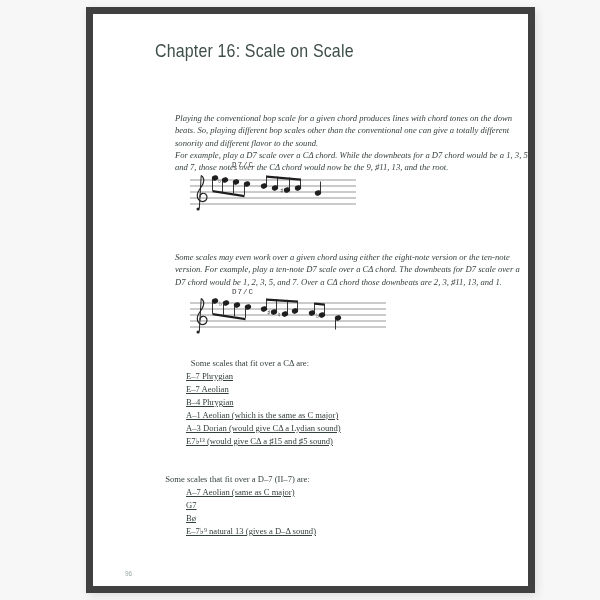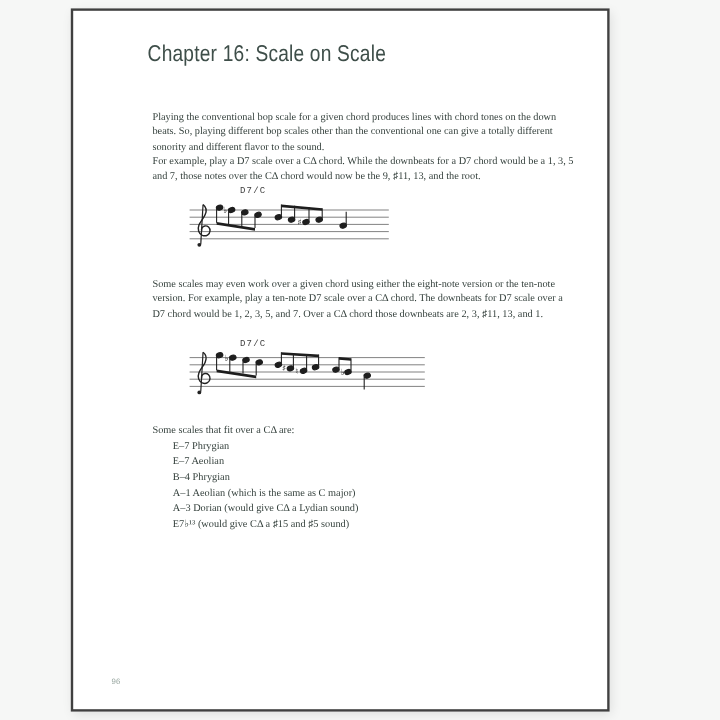--- a/index.html
+++ b/index.html
@@ -2,52 +2,52 @@
 <html><head>
 <meta charset="utf-8">
 <style>
   html,body{margin:0;padding:0;}
   .canvas{
     position:relative;width:600px;height:600px;
     background:#f6f7f6;overflow:hidden;
     font-family:"Liberation Serif", serif;
   }
   .page{
-    position:absolute;left:59px;top:7px;width:449px;height:586px;
-    background:#ffffff;border:2px solid #404040;box-sizing:border-box;
+    position:absolute;left:86px;top:7px;width:449px;height:586px;
+    background:#ffffff;border:7px solid #404040;box-sizing:border-box;
     box-shadow:2px 3px 9px rgba(0,0,0,0.10);
   }
   .title{
     position:absolute;left:62px;top:26px;margin:0;
     font-family:"Liberation Sans", sans-serif;font-weight:400;
     font-size:19px;color:#3e4e49;letter-spacing:0.2px;white-space:nowrap;
     transform:scaleX(0.84);transform-origin:left top;
   }
   .para{
-    position:absolute;left:66px;width:353px;margin:0;
-    font-size:8.6px;line-height:12.4px;color:#34403c;
+    position:absolute;left:66px;width:353px;margin:16px;
+    font-size:8.6px;line-height:12.4px;color:#34403c;font-style:italic;
   }
   .p1{top:82px}
   .p2{top:119px}
   .p3{top:221px}
   .ex-label{
     position:absolute;left:139px;
     font-family:Liberation Mono, monospace;font-size:7.5px;
     letter-spacing:1px;color:#3d3d3d;
   }
   .ex1-label{top:147px}
   .ex2-label{top:274px}
   .staff{position:absolute;}
   .staff1{left:95px;top:157px}
   .staff2{left:95px;top:283px}
   .scale-list{position:absolute;left:66px;font-size:8.6px;color:#34403c;}
   .list1{top:343px}
   .list2{top:459px}
-  .scale-list .hdr{line-height:13px;}
-  .scale-list .itm{line-height:13px;margin-left:17px;}
+  .scale-list .hdr{line-height:13px;text-align:center;}
+  .scale-list .itm{line-height:13px;margin-left:27px;text-decoration:underline;}
   .page-num{
     position:absolute;left:32px;top:556px;
     font-family:"Liberation Sans", sans-serif;
     font-size:6.5px;color:#9aa8a2;
   }
   .acc{font-family:"DejaVu Sans", sans-serif;font-size:7px;fill:#222;}
 </style>
 </head>
 <body>
 
@@ -163,16 +163,23 @@
     <div class="scale-list list1">
       <div class="hdr">Some scales that fit over a CΔ are:</div>
       <div class="itm">E–7 Phrygian</div>
       <div class="itm">E–7 Aeolian</div>
       <div class="itm">B–4 Phrygian</div>
       <div class="itm">A–1 Aeolian (which is the same as C major)</div>
       <div class="itm">A–3 Dorian (would give CΔ a Lydian sound)</div>
       <div class="itm">E7♭¹³ (would give CΔ a ♯15 and ♯5 sound)</div>
     </div>
 
+    <div class="scale-list list2">
+      <div class="hdr">Some scales that fit over a D–7 (II–7) are:</div>
+      <div class="itm">A–7 Aeolian (same as C major)</div>
+      <div class="itm">G7</div>
+      <div class="itm">Bø</div>
+      <div class="itm">E–7♭⁹ natural 13 (gives a D–Δ sound)</div>
+    </div>
 
     <span class="page-num">96</span>
   </div>
 </div>
 
 </body></html>

